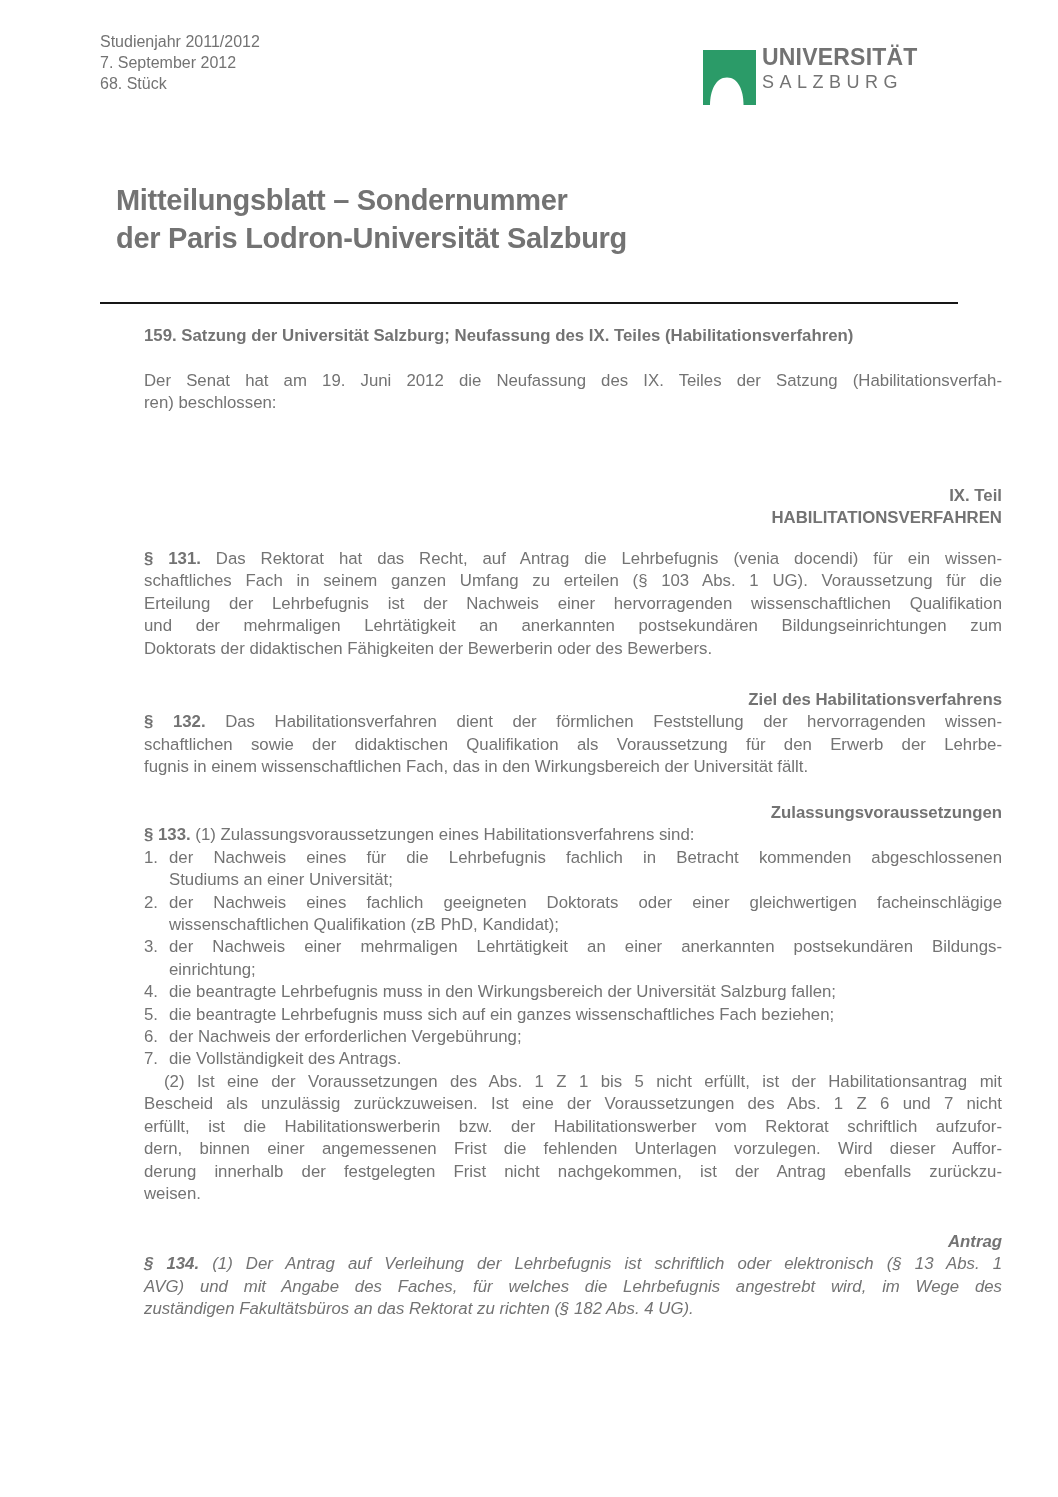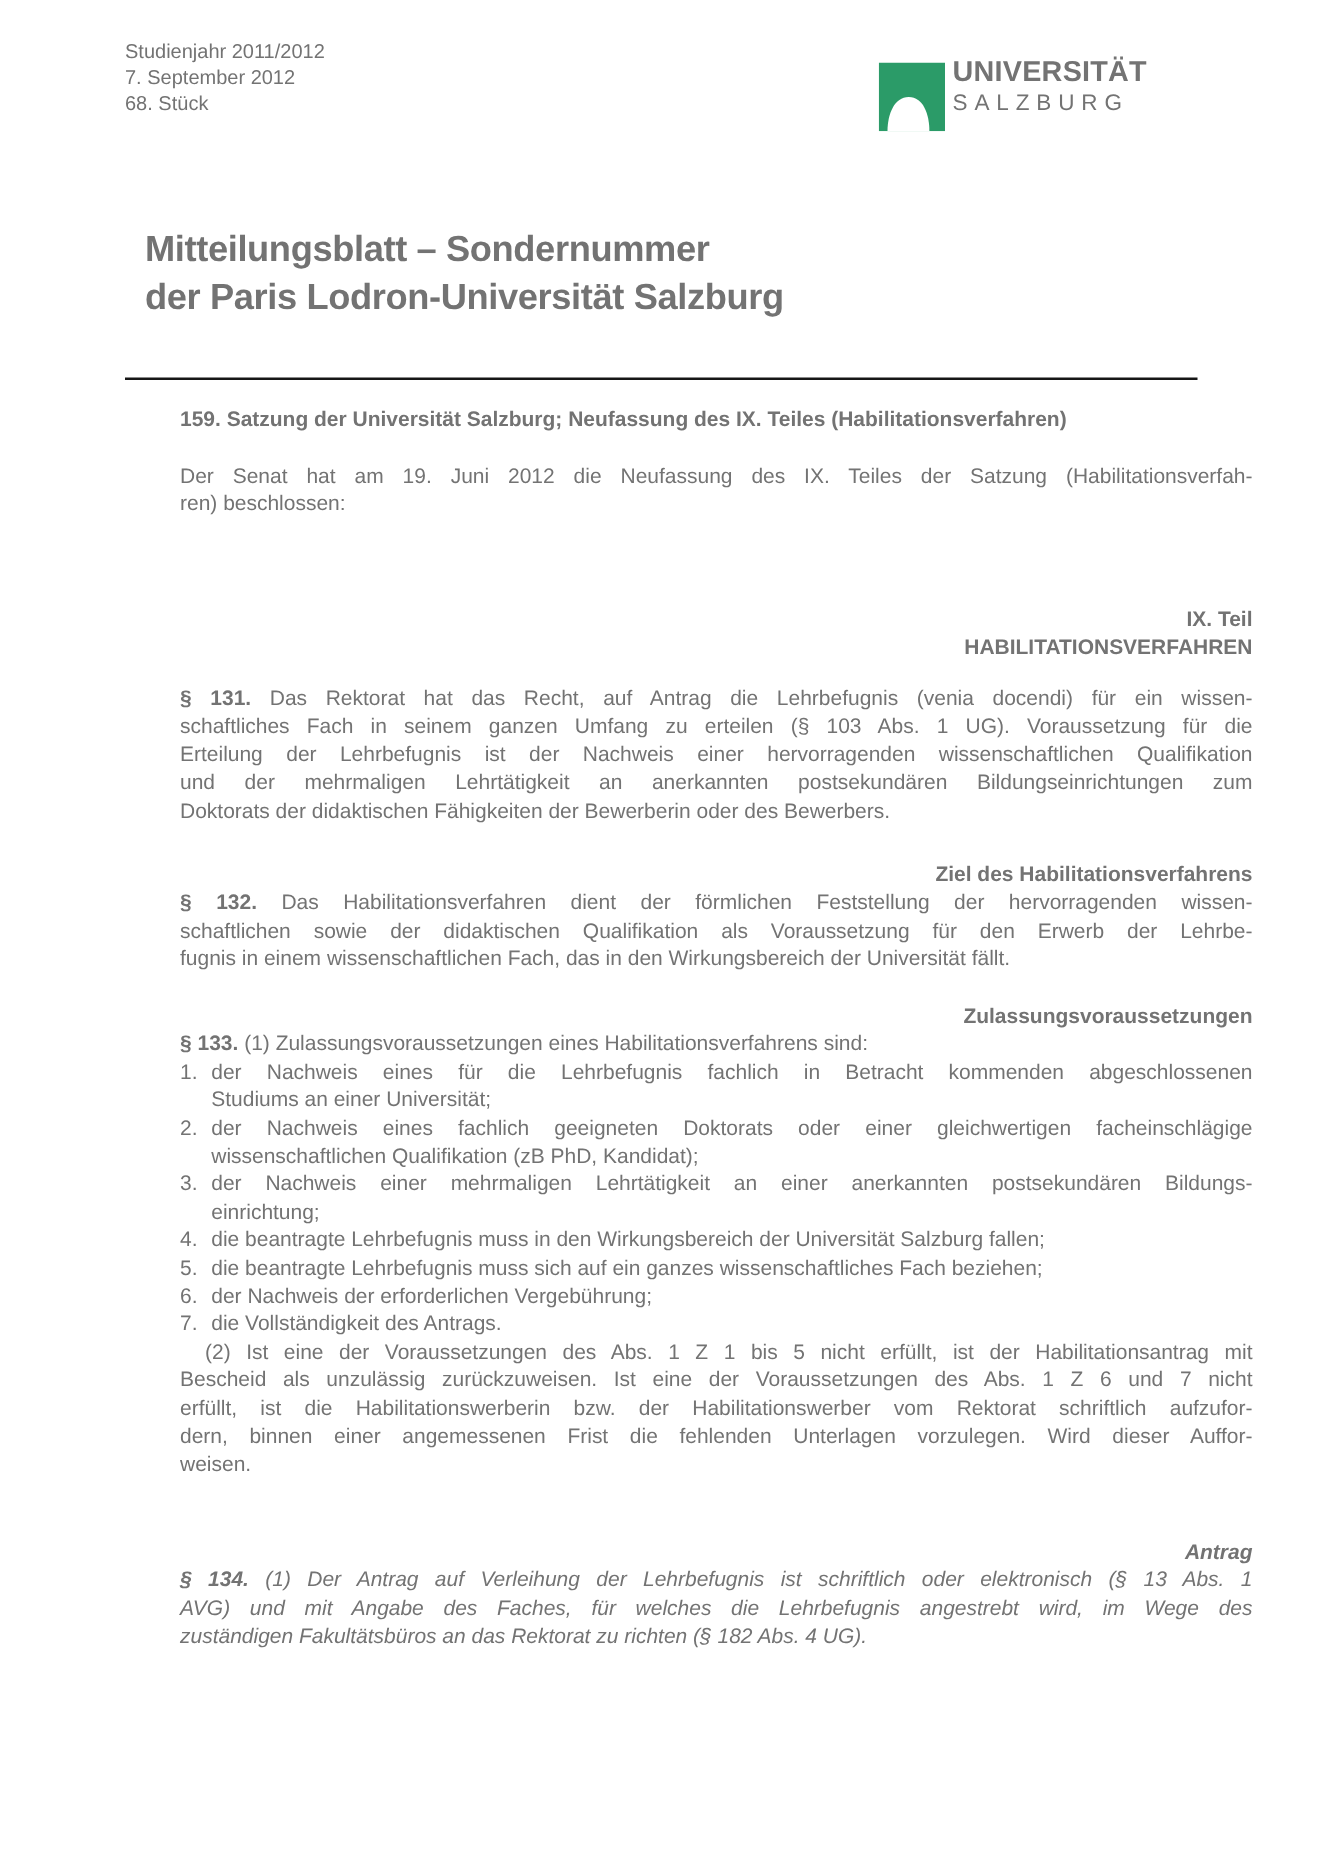--- a/index.html
+++ b/index.html
@@ -110,20 +110,21 @@
 
     <div class="ln"><span class="num">4.</span><span>die beantragte Lehrbefugnis muss in den Wirkungsbereich der Universität Salzburg fallen;</span></div>
     <div class="ln"><span class="num">5.</span><span>die beantragte Lehrbefugnis muss sich auf ein ganzes wissenschaftliches Fach beziehen;</span></div>
     <div class="ln"><span class="num">6.</span><span>der Nachweis der erforderlichen Vergebührung;</span></div>
     <div class="ln"><span class="num">7.</span><span>die Vollständigkeit des Antrags.</span></div>
 
     <div class="ln jl ind">(2) Ist eine der Voraussetzungen des Abs. 1 Z 1 bis 5 nicht erfüllt, ist der Habilitationsantrag mit</div>
     <div class="ln jl">Bescheid als unzulässig zurückzuweisen. Ist eine der Voraussetzungen des Abs. 1 Z 6 und 7 nicht</div>
     <div class="ln jl">erfüllt, ist die Habilitationswerberin bzw. der Habilitationswerber vom Rektorat schriftlich aufzufor-</div>
     <div class="ln jl">dern, binnen einer angemessenen Frist die fehlenden Unterlagen vorzulegen. Wird dieser Auffor-</div>
+    <div class="ln jl">derung innerhalb der festgelegten Frist nicht nachgekommen, ist der Antrag ebenfalls zurückzu-</div>
     <div class="ln">weisen.</div>
   </div>
 
   <div class="abs col" style="top:1231px;font-style:italic;">
     <div class="ln ctr b">Antrag</div>
     <div class="ln jl"><span class="b">§ 134.</span><span> (1) Der Antrag auf Verleihung der Lehrbefugnis ist schriftlich oder elektronisch (§ 13 Abs. 1</span></div>
     <div class="ln jl">AVG) und mit Angabe des Faches, für welches die Lehrbefugnis angestrebt wird, im Wege des</div>
     <div class="ln">zuständigen Fakultätsbüros an das Rektorat zu richten (§ 182 Abs. 4 UG).</div>
   </div>
 

